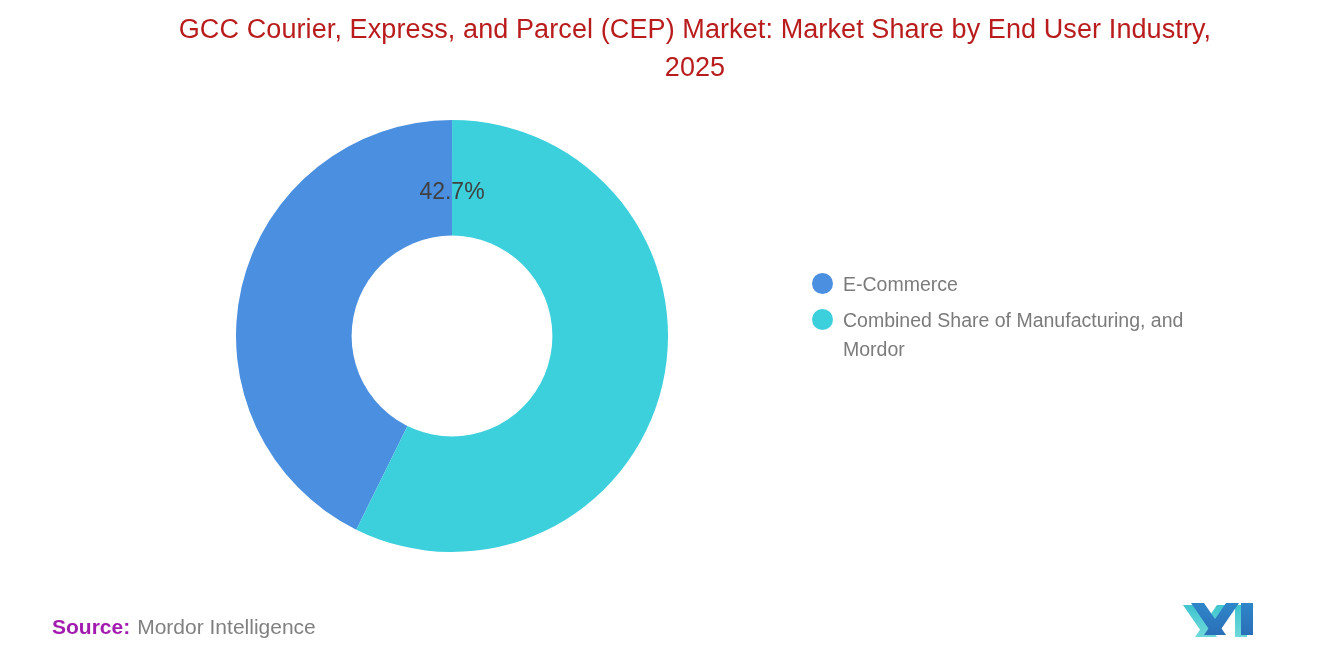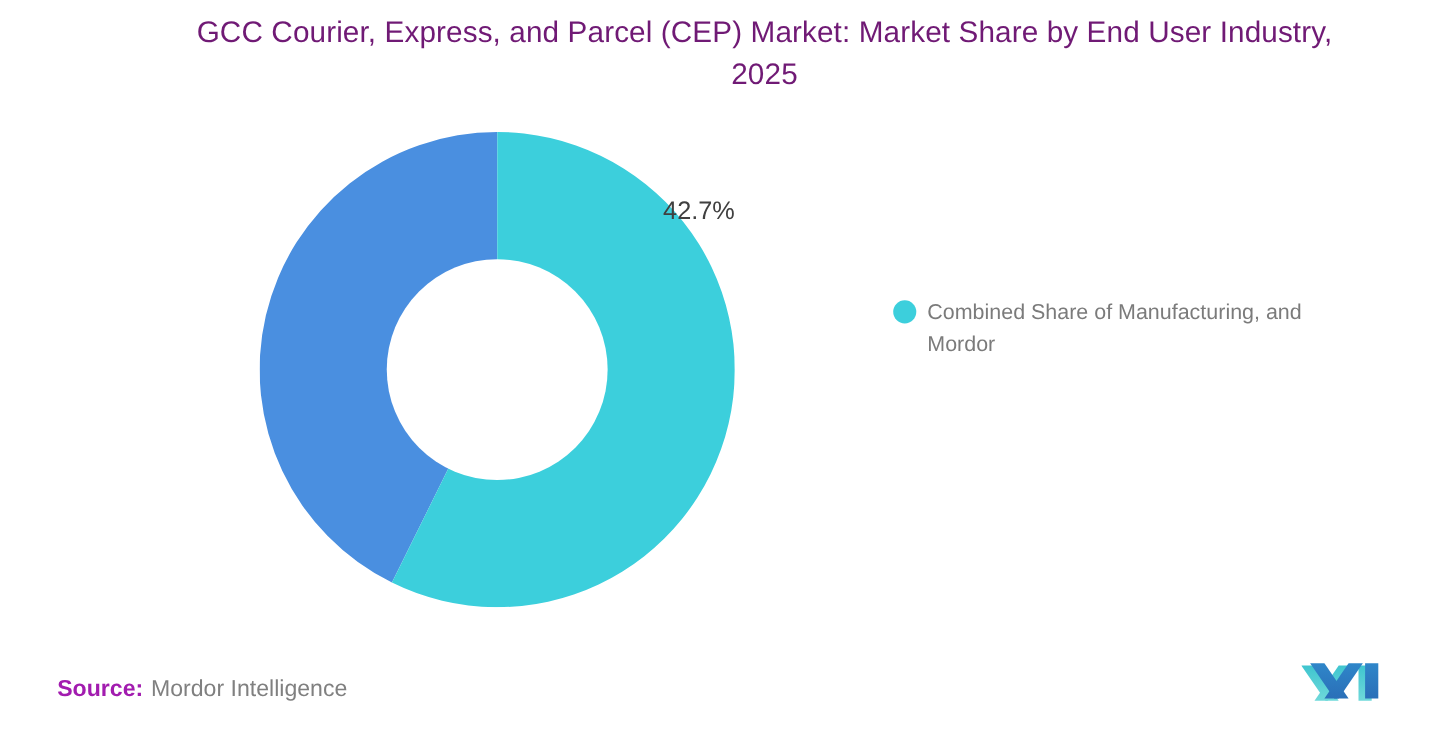--- a/index.html
+++ b/index.html
@@ -18,21 +18,21 @@
   
   #chart-title {
     position: absolute;
     left: 160px;
     top: 10px;
     width: 1070px;
     text-align: center;
     font-size: 27px;
     line-height: 38px;
     font-weight: 400;
-    color: #701a75;
+    color: #b91c1c;
     letter-spacing: 0.1px;
   }
 
   
   #donut-wrap {
     position: absolute;
     left: 236px;
     top: 120px;
     width: 432px;
     height: 432px;
@@ -40,21 +40,21 @@
   #donut-svg {
     display: block;
     width: 432px;
     height: 432px;
   }
   #donut-label {
     position: absolute;
     left: 0;
     top: 58px;
     width: 432px;
-    text-align: right;
+    text-align: center;
     font-size: 23px;
     color: #404040;
     font-weight: 400;
     pointer-events: none;
   }
 
   
   #legend {
     position: absolute;
     left: 812px;
@@ -123,20 +123,24 @@
         <path d="M 216 216 L 216.08 0.00 A 216 216 0 1 1 120.30 409.64 Z" fill="#3ccfdc"></path>
       </g>
 
   <circle id="donut-hole" cx="216" cy="216" r="100.4" fill="#ffffff"></circle>
     </svg>
   <div id="donut-label">42.7%</div>
 </div>
 
 <div id="legend">
   <div class="legend-row">
+    <span class="legend-dot" style="background:#4a8fe0"></span>
+    <span class="legend-label">E-Commerce</span>
+  </div>
+  <div class="legend-row">
     <span class="legend-dot" style="background:#3ccfdc"></span>
     <span class="legend-label">Combined Share of Manufacturing, and Mordor</span>
   </div>
 </div>
 
 <div id="source-line">
   <span id="source-label">Source:</span><span id="source-value">Mordor Intelligence</span>
 </div>
 
 <div id="brand-logo">

